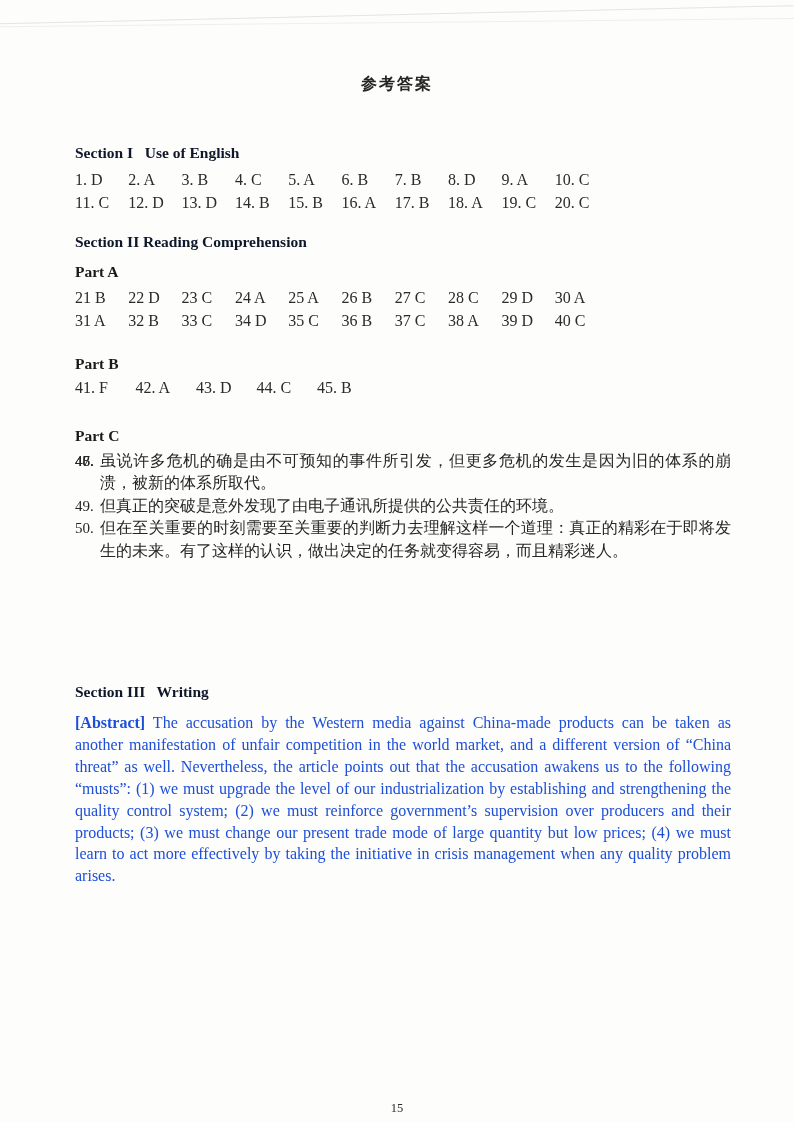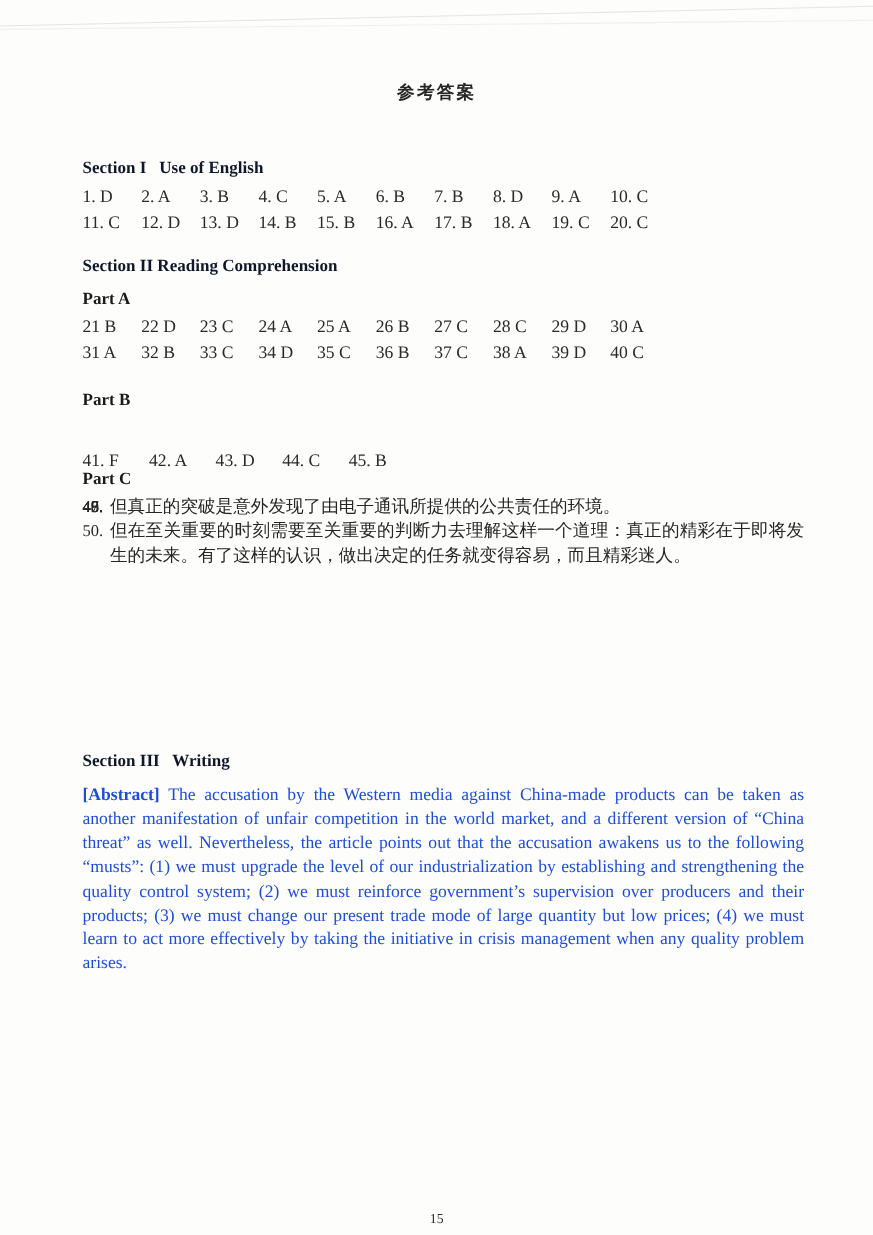--- a/index.html
+++ b/index.html
@@ -34,21 +34,21 @@
     white-space:pre-wrap;
   }
   .part-label{
     position:absolute;left:0;
     font-weight:bold;font-size:15.5px;color:#1a1a1a;
   }
 
   .ans-rows{position:absolute;left:0;font-size:16px;color:#2a2a2a;}
   .ans-row{height:23px;line-height:23px;white-space:nowrap;}
   .ans{display:inline-block;width:49.3px;}
-  .ans-wide .ans{width:56.5px;margin-top:32px;}
+  .ans-wide .ans{width:56.5px;}
 
   .cn-list{
     position:absolute;left:0;width:656px;
     font-size:16px;line-height:22.4px;color:#262626;
   }
   .cn-item{position:relative;padding-left:25px;text-align:justify;}
   .cn-num{position:absolute;left:0;top:0;font-size:15px;}
 
   .abstract{
     position:absolute;left:0;top:712px;width:656px;
@@ -145,21 +145,21 @@
 
     <div class="part-label" style="top:427px;">Part C</div>
     <div class="cn-list" style="top:450px;">
       <div class="cn-item">
         <span class="cn-num">46.</span>
       </div>
       <div class="cn-item">
         <span class="cn-num">47.</span>
       </div>
       <div class="cn-item">
-        <span class="cn-num">48.</span>
+        <span class="cn-num">48.</span><span>虽说许多危机的确是由不可预知的事件所引发，但更多危机的发生是因为旧的体系的崩溃，被新的体系所取代。</span>
       </div>
       <div class="cn-item">
         <span class="cn-num">49.</span><span>但真正的突破是意外发现了由电子通讯所提供的公共责任的环境。</span>
       </div>
       <div class="cn-item">
         <span class="cn-num">50.</span><span>但在至关重要的时刻需要至关重要的判断力去理解这样一个道理：真正的精彩在于即将发生的未来。有了这样的认识，做出决定的任务就变得容易，而且精彩迷人。</span>
       </div>
     </div>
 
     <div class="heading" style="top:683px;">Section III   Writing</div>

